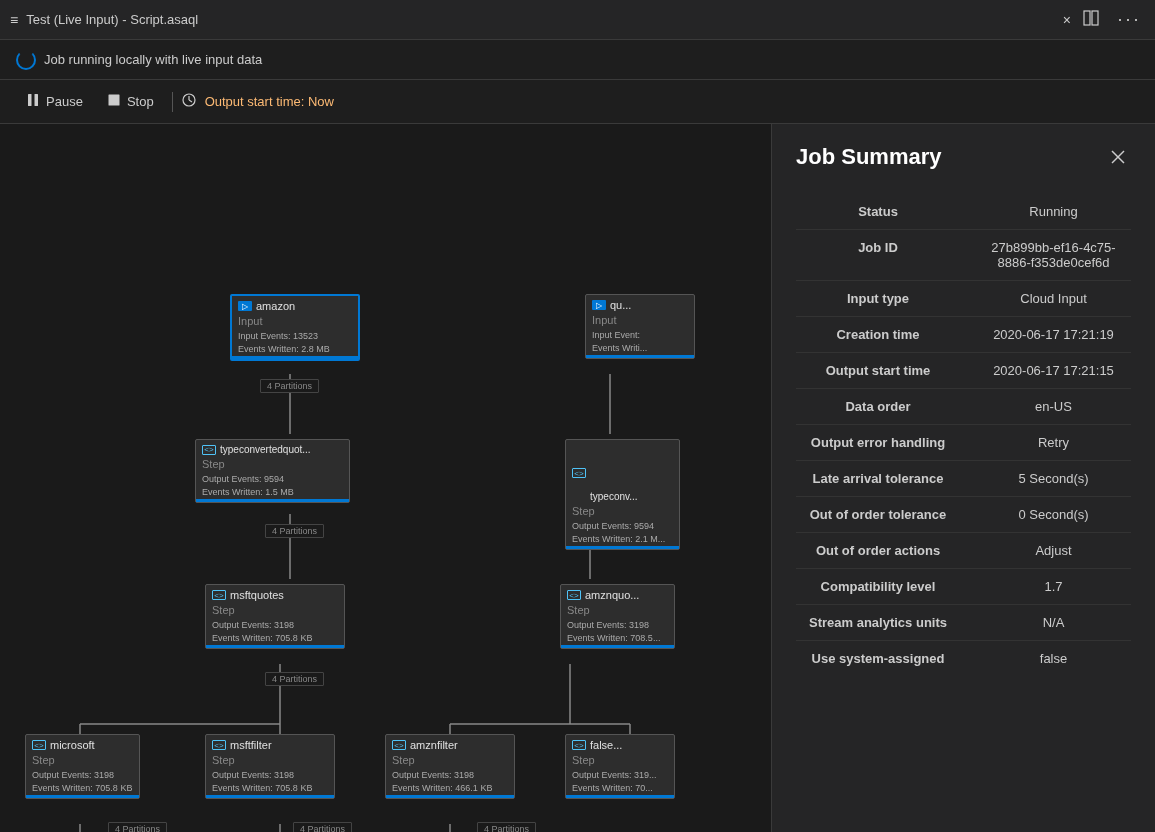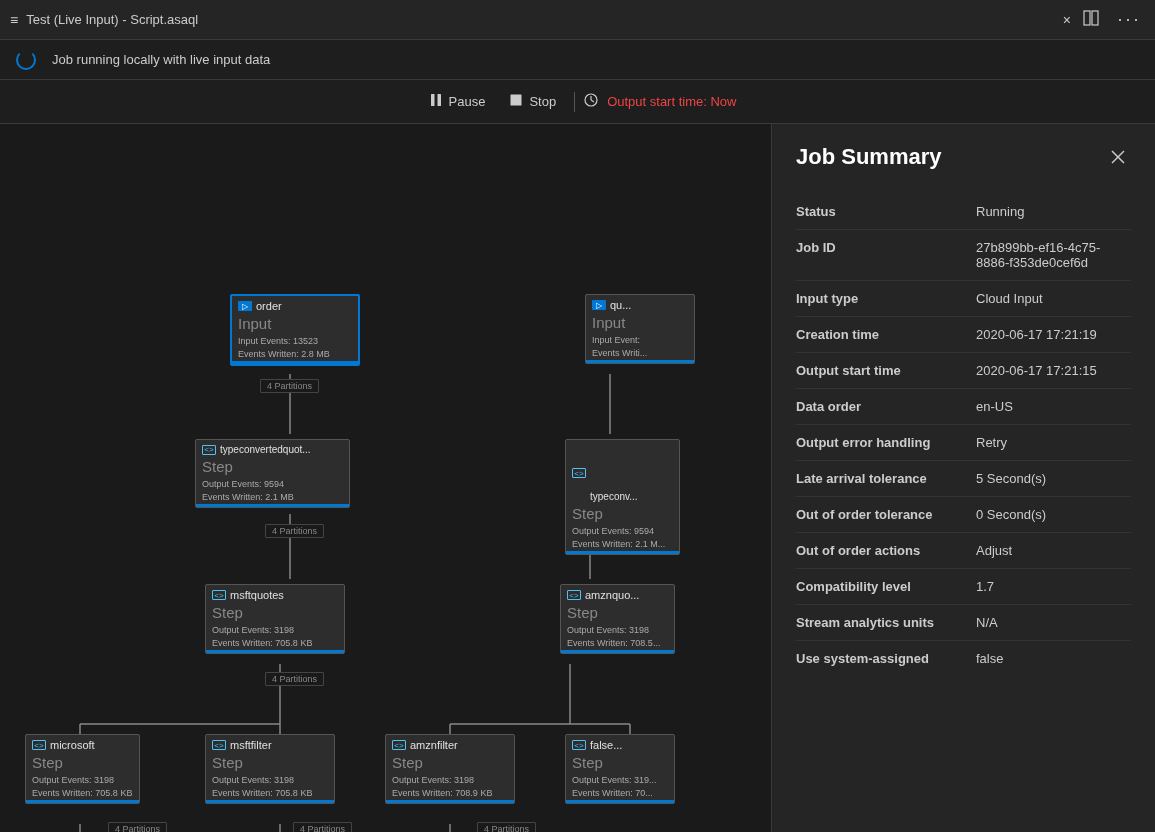--- a/index.html
+++ b/index.html
@@ -55,21 +55,21 @@
       padding: 2px 4px;
     }
 
     
     .status-bar {
       background: #1e1e1e;
       height: 40px;
       display: flex;
       align-items: center;
       padding: 0 16px;
-      gap: 16px;
+      gap: 8px;
       border-bottom: 1px solid #3a3a3a;
     }
     .status-spinner {
       width: 20px;
       height: 20px;
       border: 2px solid #0078d4;
       border-top-color: transparent;
       border-radius: 50%;
       animation: spin 1s linear infinite;
       flex-shrink: 0;
@@ -84,21 +84,20 @@
 
     
     .toolbar {
       background: #1e1e1e;
       height: 44px;
       display: flex;
       align-items: center;
       padding: 0 16px;
       gap: 4px;
       border-bottom: 1px solid #3a3a3a;
-      justify-content: center;
     }
     .toolbar-btn {
       display: flex;
       align-items: center;
       gap: 6px;
       color: #cccccc;
       background: none;
       border: none;
       cursor: pointer;
       padding: 6px 10px;
@@ -108,21 +107,21 @@
     .toolbar-btn-icon {
       font-size: 14px;
     }
     .toolbar-separator {
       width: 1px;
       height: 20px;
       background: #555;
       margin: 0 4px;
     }
     .toolbar-output-time {
-      color: #ef4444;
+      color: #fdba74;
       font-size: 13px;
       margin-left: 4px;
     }
 
     
     .main-content {
       display: flex;
       height: calc(832px - 40px - 40px - 44px);
       position: relative;
     }
@@ -170,21 +169,21 @@
       background: transparent;
       border: 1.5px solid #4fc3f7;
       color: #4fc3f7;
     }
     .node-title {
       font-size: 11px;
       color: #e0e0e0;
       font-weight: 500;
     }
     .node-type {
-      font-size: 15px;
+      font-size: 11px;
       color: #888;
       margin-bottom: 3px;
     }
     .node-stat {
       font-size: 9px;
       color: #aaa;
       line-height: 1.4;
     }
     .node-bar {
       position: absolute;
@@ -246,20 +245,21 @@
       justify-content: center;
     }
     .summary-table {
       width: 100%;
     }
     .summary-row {
       display: flex;
       align-items: flex-start;
       padding: 10px 0;
       border-bottom: 1px solid #333;
+      text-align: center;
     }
     .summary-row:last-child {
       border-bottom: none;
     }
     .summary-label {
       font-size: 13px;
       font-weight: 600;
       color: #cccccc;
       min-width: 180px;
       padding-right: 16px;
@@ -354,21 +354,21 @@
       <line x1="280" y1="700" x2="280" y2="730" stroke="#888" stroke-width="1.5"></line>
       <line x1="280" y1="730" x2="450" y2="730" stroke="#888" stroke-width="1.5"></line>
       <line x1="450" y1="730" x2="450" y2="740" stroke="#888" stroke-width="1.5"></line>
 
       <line x1="450" y1="700" x2="450" y2="730" stroke="#888" stroke-width="1.5"></line>
     </svg>
 
     <div class="node selected" style="left:230px; top:170px; width:130px;">
       <div class="node-header">
         <div class="node-icon">▷</div>
-        <span class="node-title">order</span>
+        <span class="node-title">amazon</span>
       </div>
       <div class="node-type">Input</div>
       <div class="node-stat">Input Events: 13523</div>
       <div class="node-stat">Events Written: 2.8 MB</div>
       <div class="node-bar"></div>
     </div>
 
     <div class="node" style="left:585px; top:170px; width:100px;">
       <div class="node-header">
         <div class="node-icon">▷</div>
@@ -382,21 +382,21 @@
 
     <div class="partition-label" style="left:260px; top:255px;">4 Partitions</div>
 
     <div class="node" style="left:195px; top:315px; width:155px;">
       <div class="node-header">
         <div class="node-icon blue-outline">&lt;&gt;</div>
         <span class="node-title" style="font-size:10px;">typeconvertedquot...</span>
       </div>
       <div class="node-type">Step</div>
       <div class="node-stat">Output Events: 9594</div>
-      <div class="node-stat">Events Written: 2.1 MB</div>
+      <div class="node-stat">Events Written: 1.5 MB</div>
       <div class="node-bar"></div>
     </div>
 
     <div class="node" style="left:565px; top:315px; width:115px;">
       <div class="node-header">
         <div class="node-icon blue-outline">&lt;&gt;</div>
         <span class="node-title" style="font-size:10px;margin-top:47px;">typeconv...</span>
       </div>
       <div class="node-type">Step</div>
       <div class="node-stat">Output Events: 9594</div>
@@ -452,21 +452,21 @@
       <div class="node-bar"></div>
     </div>
 
     <div class="node" style="left:385px; top:610px; width:130px;">
       <div class="node-header">
         <div class="node-icon blue-outline">&lt;&gt;</div>
         <span class="node-title">amznfilter</span>
       </div>
       <div class="node-type">Step</div>
       <div class="node-stat">Output Events: 3198</div>
-      <div class="node-stat">Events Written: 708.9 KB</div>
+      <div class="node-stat">Events Written: 466.1 KB</div>
       <div class="node-bar"></div>
     </div>
 
     <div class="node" style="left:565px; top:610px; width:110px;">
       <div class="node-header">
         <div class="node-icon blue-outline">&lt;&gt;</div>
         <span class="node-title">false...</span>
       </div>
       <div class="node-type">Step</div>
       <div class="node-stat">Output Events: 319...</div>

